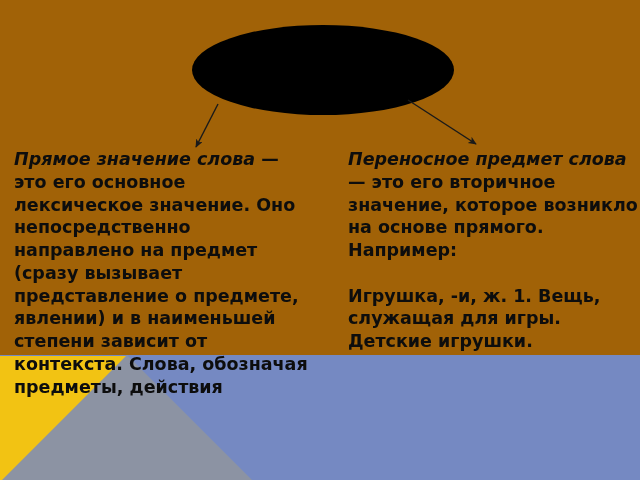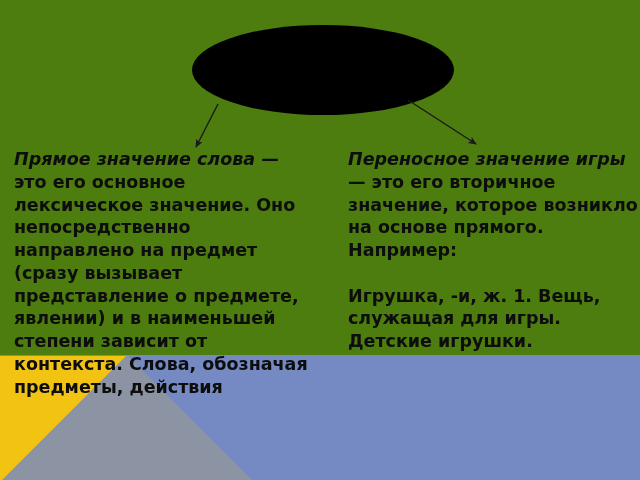--- a/index.html
+++ b/index.html
@@ -14,21 +14,21 @@
     font-family: "DejaVu Sans", "Liberation Sans", sans-serif;
     overflow: hidden;
     position: relative;
   }
 
   #slide {
     position: absolute;
     left: 0; top: 0;
     width: 640px;
     height: 480px;
-    background: #4d7c0f;
+    background: #a16207;
     overflow: hidden;
   }
 
   
   #bg-decor {
     position: absolute;
     left: 0; top: 0;
     width: 640px;
     height: 480px;
     z-index: 0;
@@ -134,19 +134,19 @@
 
   <div class="ellipse-label">Слово</div>
 
   <div id="columns">
 
     <div class="column" id="col-left">
       <span class="term">Прямое значение слова</span><span class="body-text"> — это его основное лексическое значение. Оно непосредственно направлено на предмет (сразу вызывает представление о предмете, явлении) и в наименьшей степени зависит от контекста. Слова, обозначая предметы, действия</span>
     </div>
 
     <div class="column" id="col-right">
-      <span class="term">Переносное значение игры</span><span class="body-text"> — это его вторичное значение, которое возникло на основе прямого. Например:</span>
+      <span class="term">Переносное предмет слова</span><span class="body-text"> — это его вторичное значение, которое возникло на основе прямого. Например:</span>
       <span class="body-text example-block"> Игрушка, -и, ж. 1. Вещь, служащая для игры. Детские игрушки.</span>
     </div>
 
   </div>
 
 </div>
 
 </body></html>

